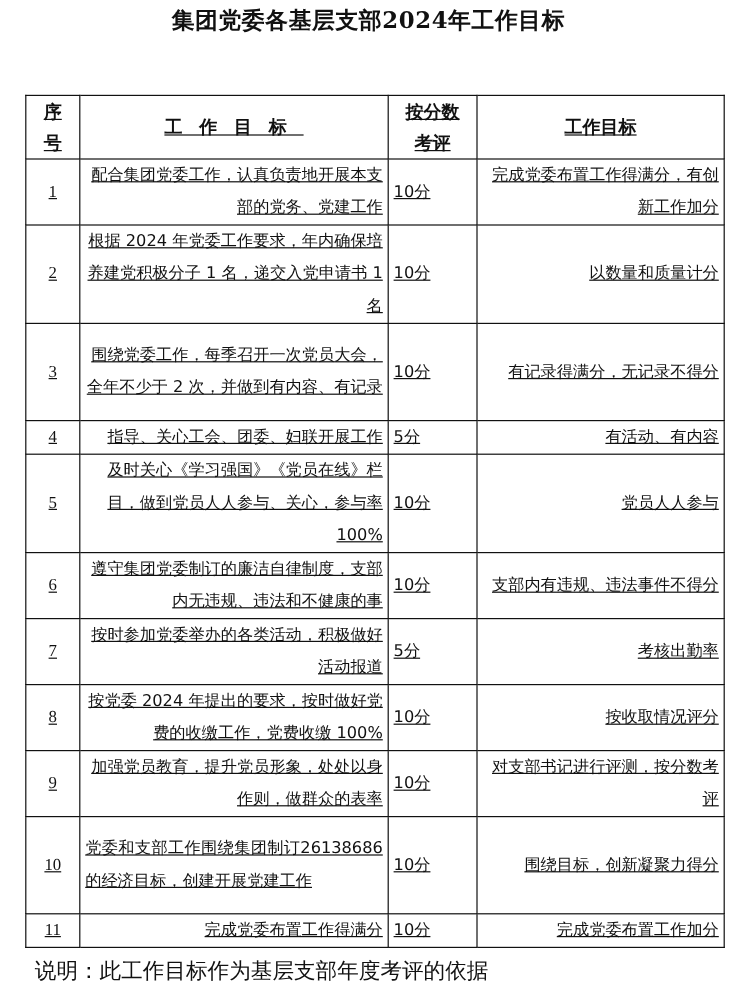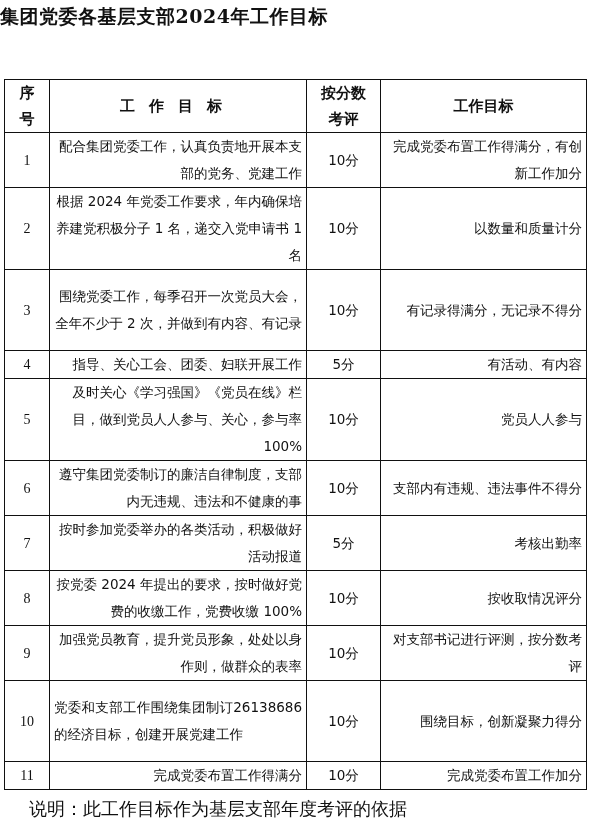--- a/index.html
+++ b/index.html
@@ -1,33 +1,33 @@
 <!DOCTYPE html>
 <html><head>
 <meta charset="utf-8">
 <style>
   html, body { margin: 0; padding: 0; background: #ffffff; }
   body { width: 614px; height: 836px; position: relative; overflow: hidden; color: #111; }
   .title {
-    position: absolute; left: 0; top: 4px; width: 614px; 
+    position: absolute; left: 0; top: 4px; width: 614px; text-align: center;
     font-family: "DejaVu Serif", serif; font-weight: bold; font-size: 19px; letter-spacing: 0.5px;
   }
   table.goals {
-    position: absolute; left: 4px; top: 79px; width: 582px;
+    position: absolute; left: 21px; top: 79px; width: 582px;
     border-collapse: collapse; table-layout: fixed;
-    font-family: "DejaVu Sans", sans-serif; font-size: 13.5px;
+    font-family: "DejaVu Sans", sans-serif; font-size: 13.5px; text-decoration: underline;
   }
   table.goals td, table.goals th {
     border: 1.3px solid #111; padding: 0 4px; vertical-align: middle;
     line-height: 27px; font-weight: normal;
   }
   table.goals th { font-size: 15px; font-weight: bold; text-align: center; font-family: "DejaVu Serif", serif; line-height: 26px; }
   th.h-goal { letter-spacing: 14px; }
   td.c-no { text-align: center; font-family: "Liberation Serif", serif; font-size: 14px; }
-  td.c-score { text-align: center; }
+  td.c-score { text-align: left; }
   td.c-goal, td.c-basis { text-align: right; }
   td.justify { text-align: justify; text-align-last: left; }
   .note {
     position: absolute; left: 29px; top: 797px;
     font-family: "DejaVu Sans", sans-serif; font-size: 18px;
   }
 </style>
 </head>
 <body>
 

